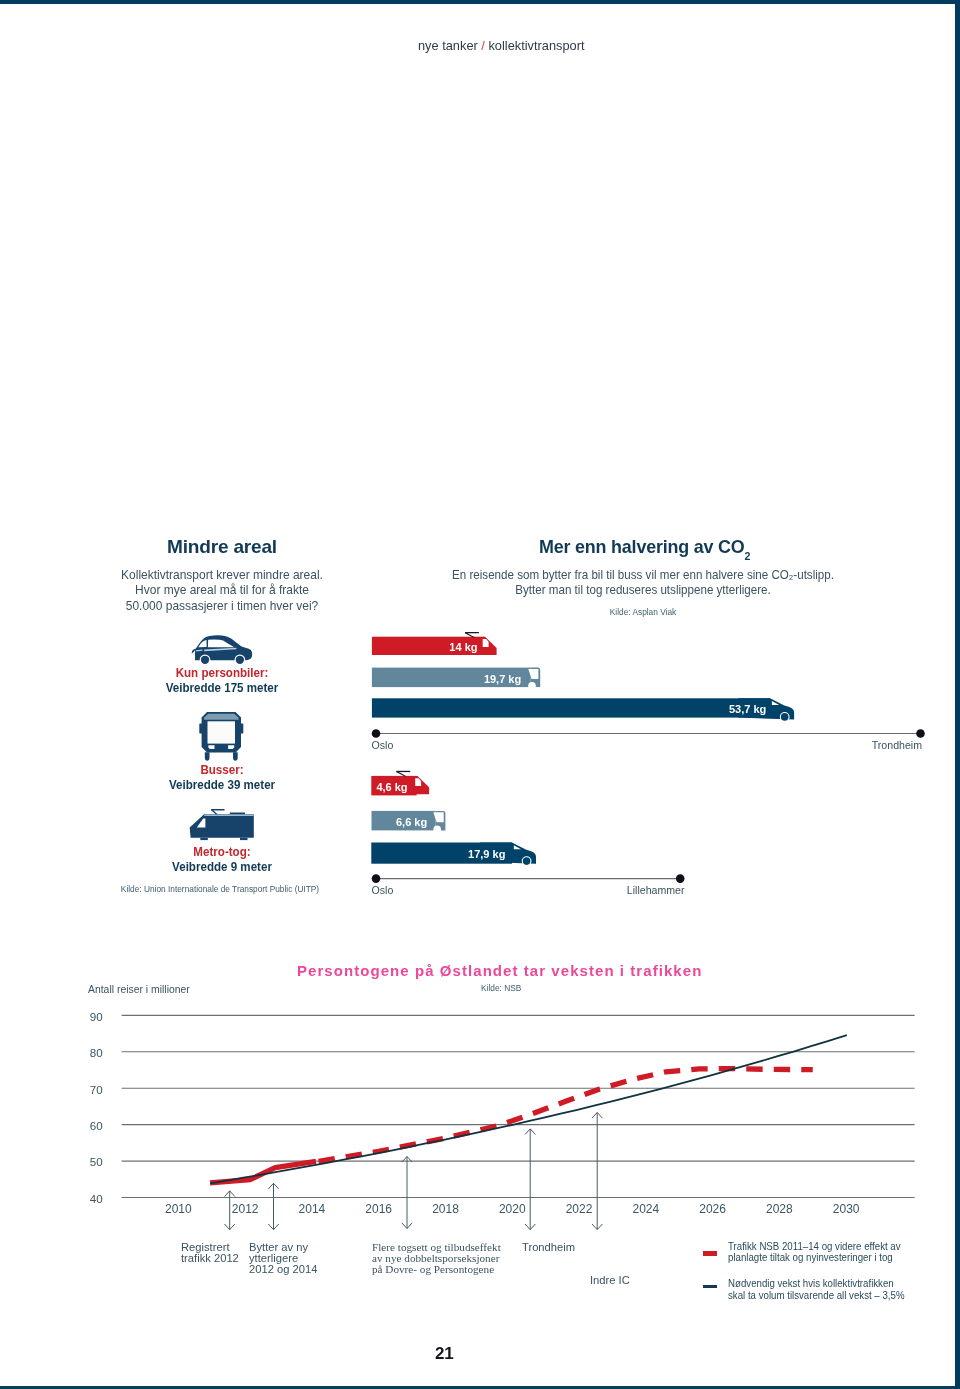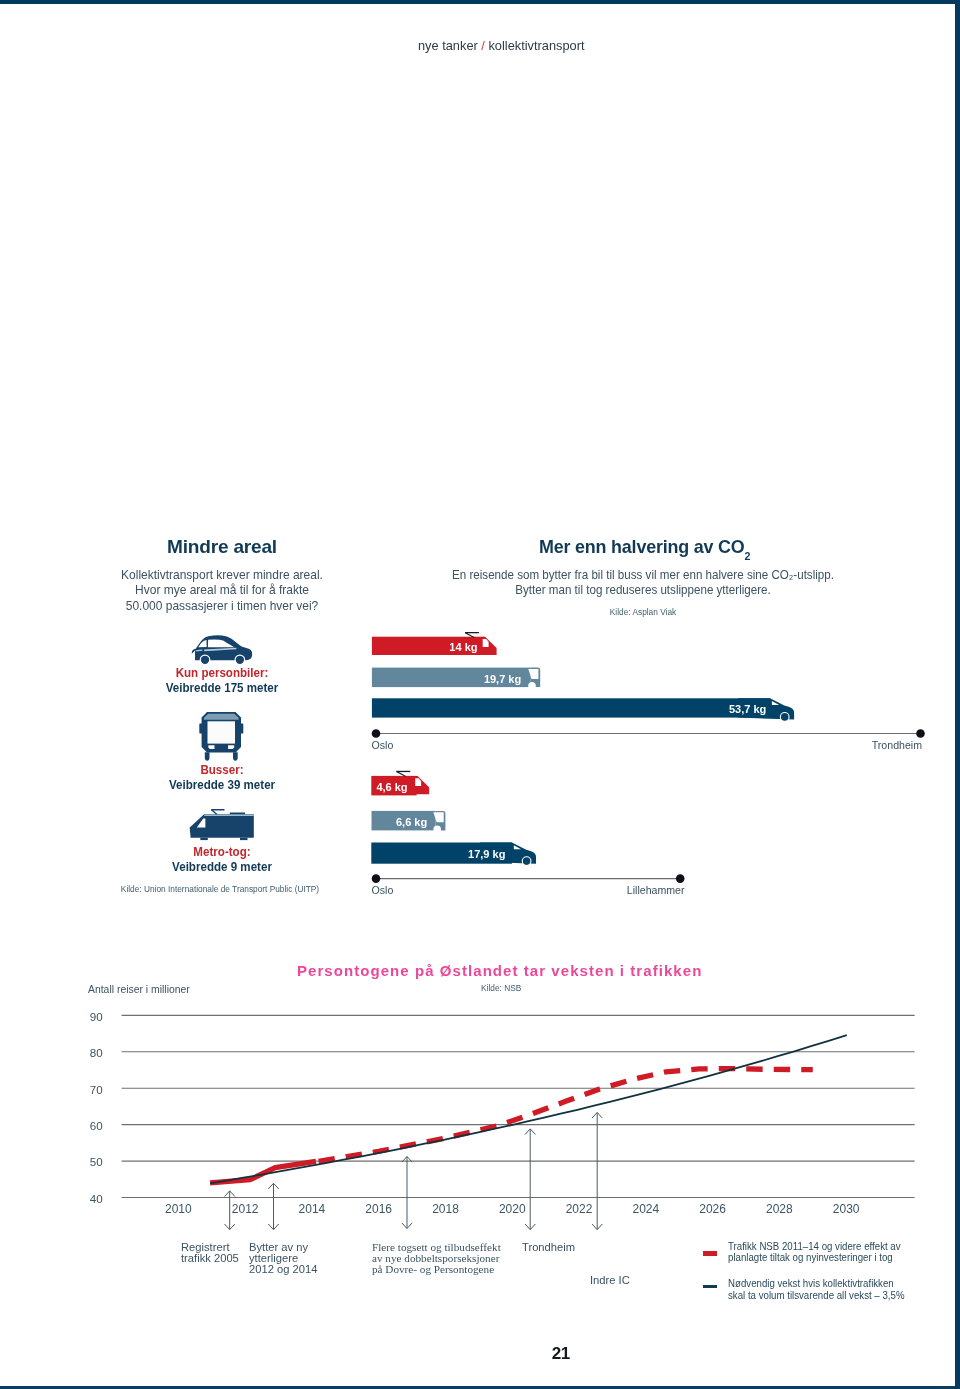--- a/index.html
+++ b/index.html
@@ -5,21 +5,21 @@
   html,body{margin:0;padding:0;}
   body{width:960px;height:1389px;background:#ffffff;font-family:"Liberation Sans",sans-serif;overflow:hidden;}
   .page{position:relative;width:960px;height:1332px;background:#ffffff;}
   .topbar{position:absolute;left:0;top:0;width:960px;height:4px;background:#043a5d;}
   .rightbar{position:absolute;left:955px;top:0;width:5px;height:1389px;background:#043a5d;}
   .bottombar{position:absolute;left:0;top:1386px;width:955px;height:3px;background:#0a3d5e;}
 
   .runhead{position:absolute;left:418px;top:38px;font-size:12.8px;color:#2d3b49;letter-spacing:0px;}
   .runhead .slash{color:#c0424a;}
 
-  .pagenum{position:absolute;left:435px;top:1344px;width:135px;text-align:right;font-size:17px;font-weight:bold;color:#14171c;letter-spacing:-0.3px;}
+  .pagenum{position:absolute;left:435px;top:1344px;width:135px;text-align:left;font-size:17px;font-weight:bold;color:#14171c;letter-spacing:-0.3px;}
 
   
   .h2{position:absolute;font-weight:bold;color:#123a56;font-size:18.5px;letter-spacing:-0.2px;white-space:nowrap;transform-origin:left top;}
   .body{position:absolute;color:#3b5260;font-size:13px;line-height:15.3px;text-align:center;white-space:nowrap;transform-origin:center top;}
   .src{position:absolute;color:#41606f;font-size:9.2px;white-space:nowrap;transform-origin:center top;transform:scaleX(0.905);}
   .cap-red{color:#c1272d;font-weight:bold;}
   .cap-blue{color:#123a56;font-weight:bold;}
   .veh-label{position:absolute;text-align:center;font-size:12.8px;line-height:14.5px;white-space:nowrap;transform-origin:center top;transform:scaleX(0.905);}
   .h3{position:absolute;font-weight:bold;color:#ec4899;font-size:15px;white-space:nowrap;letter-spacing:1.06px;text-align:center;}
   .ylab{position:absolute;color:#3b5260;font-size:11.2px;white-space:nowrap;transform-origin:left top;transform:scaleX(0.93);}
@@ -247,21 +247,21 @@
       <g>
         <path d="M130.08,182.93 L170.15,179.65 L195.19,167.64 L235.93,161.44" fill="none" stroke="#ce1b26" stroke-width="5.3" stroke-linecap="butt" stroke-linejoin="round"></path>
         <path d="M238.60,161.44 L298.70,151.25 L365.48,138.14 L418.90,125.39 L452.29,113.73 L485.68,101.35 L519.07,89.33 L552.46,79.50 L585.85,71.85 L619.24,68.94 L652.63,68.57 L686.02,69.30 L732.76,69.67" fill="none" stroke="#ce1b26" stroke-width="5.3" stroke-dasharray="16.4 11.1" stroke-linecap="butt" stroke-linejoin="round"></path>
         <path d="M130.08,183.30 L146.78,180.53 L163.47,177.69 L180.17,174.85 L196.86,171.90 L213.56,168.95 L230.25,165.92 L246.95,162.83 L263.64,159.70 L280.33,156.53 L297.03,153.29 L313.72,150.01 L330.42,146.66 L347.11,143.23 L363.81,139.77 L380.50,136.24 L397.20,132.64 L413.89,128.99 L430.59,125.28 L447.28,121.49 L463.98,117.63 L480.67,113.73 L497.37,109.76 L514.06,105.72 L530.76,101.57 L547.45,97.38 L564.15,93.12 L580.84,88.79 L597.53,84.38 L614.23,79.90 L630.92,75.31 L647.62,70.69 L664.31,65.95 L681.01,61.14 L697.70,56.23 L714.40,51.27 L731.09,46.21 L747.79,41.04 L764.48,35.80 L766.82,35.07" fill="none" stroke="#12323f" stroke-width="1.8"></path>
       </g>
     </svg>
 
   <div id="annotations">
       <div class="anno" style="left: 181px; top: 1241.8px;">
         <div>Registrert</div>
-        <div>trafikk 2005</div>
+        <div>trafikk 2012</div>
       </div>
       <div class="anno" style="left: 249px; top: 1241.8px;">
         <div>Bytter av ny</div>
         <div>ytterligere</div>
         <div>2012 og 2014</div>
       </div>
       <div class="anno" style="left: 372px; top: 1241.8px; font-family: Liberation Serif, serif;">
         <div>Flere togsett og tilbudseffekt</div>
         <div>av nye dobbeltsporseksjoner</div>
         <div>på Dovre- og Persontogene</div>

